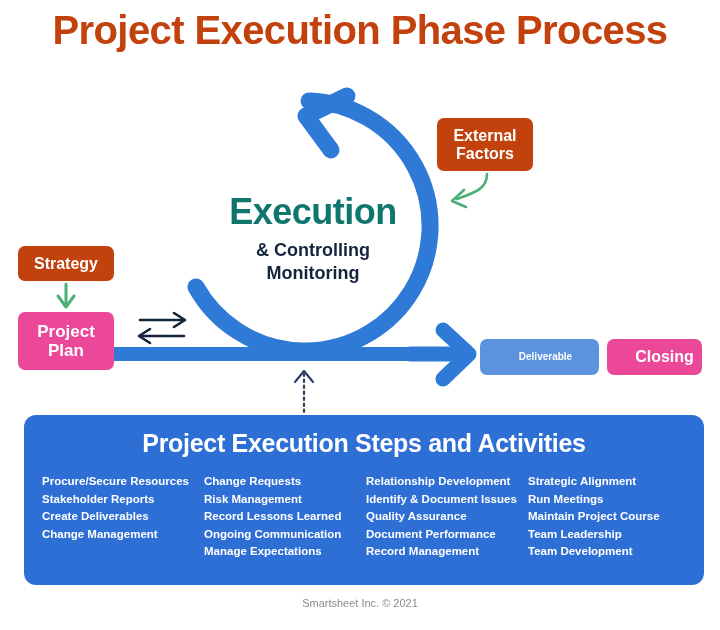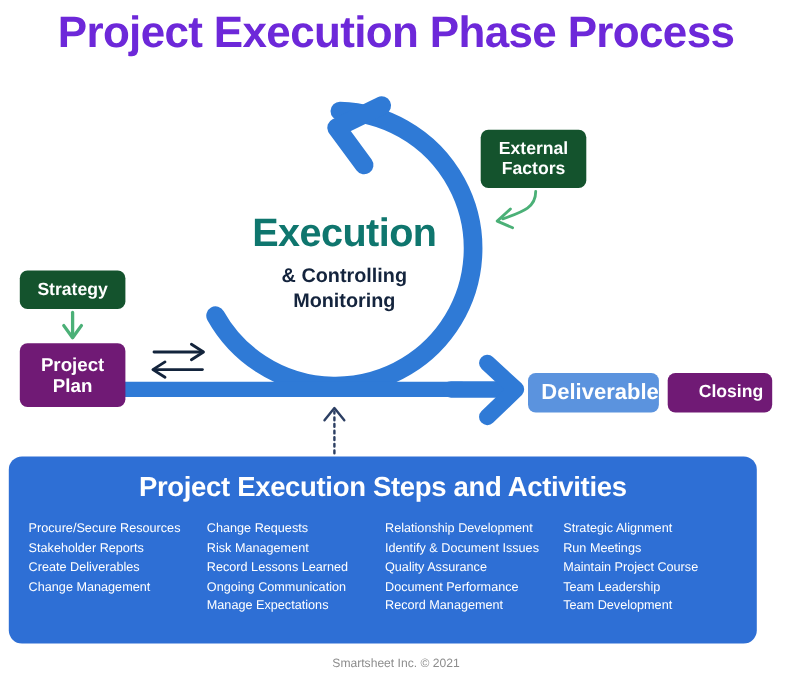--- a/index.html
+++ b/index.html
@@ -23,59 +23,59 @@
   
   .page-title {
     position: absolute;
     left: 0;
     top: 8px;
     width: 720px;
     text-align: center;
     font-size: 40px;
     font-weight: bold;
     letter-spacing: -0.6px;
-    color: #6d28d9;
+    color: #c2410c;
     line-height: 1.1;
   }
   
   .chip {
     position: absolute;
     display: flex;
     align-items: center;
     justify-content: center;
     text-align: center;
     border-radius: 7px;
     color: #ffffff;
     font-weight: bold;
     line-height: 1.12;
     box-sizing: border-box;
   }
-  .chip-green   { background: #14532d; }
-  .chip-navy    { background: #701a75; }
+  .chip-green   { background: #c2410c; }
+  .chip-navy    { background: #ec4899; }
   .chip-ltblue  { background: #5b93de; }
 
   #chip-external-factors {
     left: 437px; top: 118px;
     width: 96px; height: 53px;
     font-size: 16px;
   }
   #chip-strategy {
     left: 18px; top: 246px;
     width: 96px; height: 35px;
     font-size: 16px;
   }
   #chip-project-plan {
     left: 18px; top: 312px;
     width: 96px; height: 58px;
     font-size: 17px;
   }
   #chip-deliverable {
     left: 480px; top: 339px;
     width: 119px; height: 36px;
-    font-size: 20px;
+    font-size: 10px;
     padding-left: 12px;
   }
   #chip-closing {
     left: 607px; top: 339px;
     width: 95px; height: 36px;
     font-size: 16px;
     padding-left: 20px;
   }
 
   
@@ -96,21 +96,21 @@
     top: 239px;
     font-size: 18px;
     font-weight: bold;
     color: #14243d;
     line-height: 1.3;
   }
 
   
   #activities-panel {
     position: absolute;
-    left: 8px;
+    left: 24px;
     top: 415px;
     width: 680px;
     height: 170px;
     background: #2e6fd5;
     border-radius: 12px;
     box-sizing: border-box;
   }
   #activities-title {
     position: absolute;
     left: 0; top: 14px;
@@ -130,21 +130,21 @@
     justify-content: flex-start;
   }
   .activity-col {
     width: 170px;
     padding-right: 0px;
     box-sizing: border-box;
   }
   .activity-item {
     color: #ffffff;
     font-size: 11.5px;
-    font-weight: normal;
+    font-weight: bold;
     line-height: 17.5px;
     white-space: nowrap;
   }
 
   
   #footer-credit {
     position: absolute;
     left: 0;
     top: 597px;
     width: 720px;

